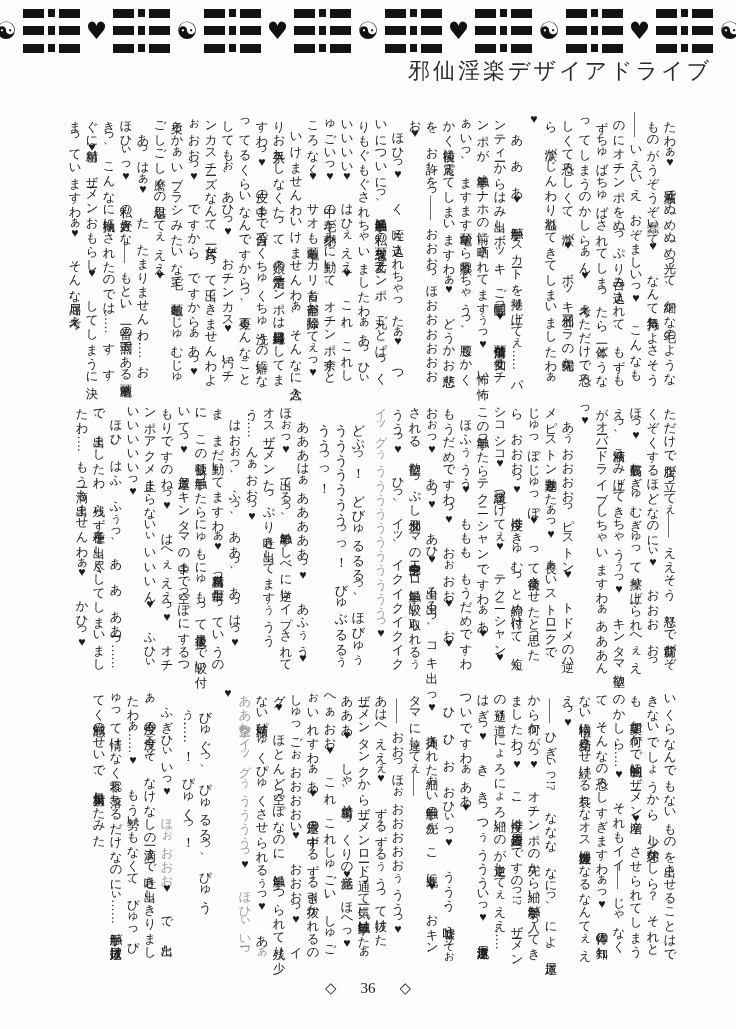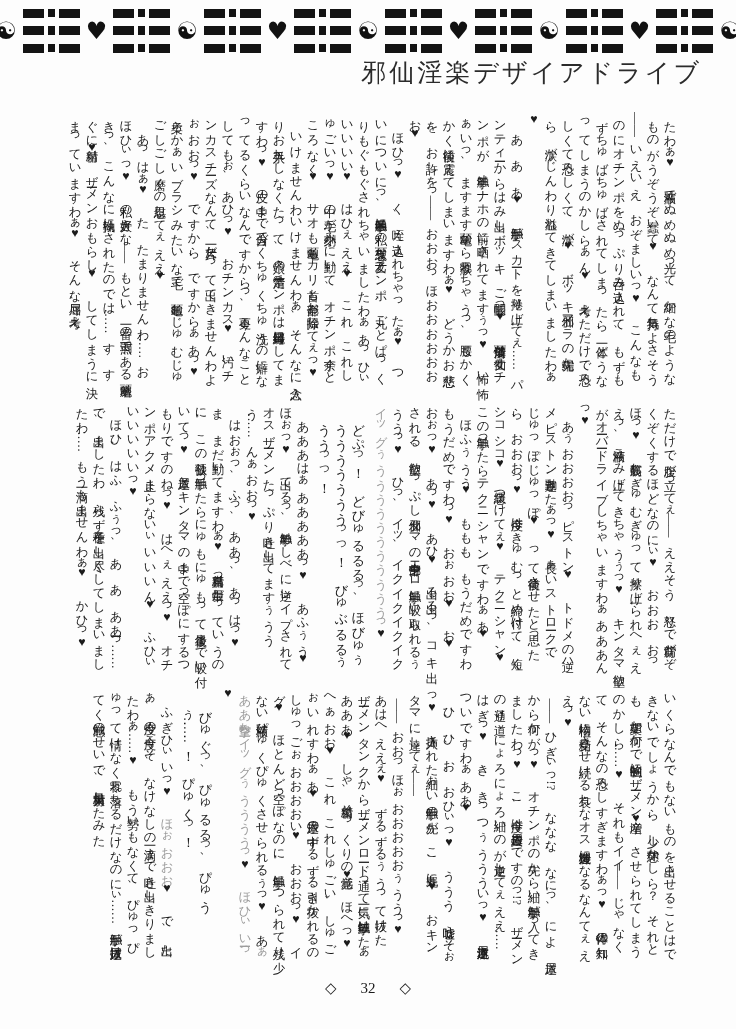--- a/index.html
+++ b/index.html
@@ -22,23 +22,23 @@
   .dash-cluster .dotcol {
     width:7px; height:44px; margin:0 2px;
     background:repeating-linear-gradient(to bottom,#141414 0 8px,transparent 8px 17.5px);
   }
   .border-sym {
     flex:0 0 auto; font-family:"DejaVu Sans", sans-serif; color:#111;
     font-size:24px; line-height:44px; margin:0 4px;
   }
   
   .title {
-    position:absolute; top:56px; right:34px; margin:0;
+    position:absolute; top:56px; right:24px; margin:0;
     font-family:"Liberation Sans", sans-serif; font-weight:normal;
-    font-size:25px; letter-spacing:3px; color:#2b2b2b;
+    font-size:22px; letter-spacing:3px; color:#2b2b2b;
   }
   
   .content {
     position:absolute; top:112px; left:60px; right:58px;
     display:flex; flex-direction:column; gap:13px;
   }
   .band {
     writing-mode:vertical-rl; text-orientation:mixed;
     height:274px; width:100%;
     font-size:12.4px; line-height:17px; letter-spacing:0;
@@ -133,16 +133,16 @@
         <p class=""><span class="run-normal">いくらなんでもないものを出させることはできないでしょうから、少し休憩かしら？　それとも、媚薬か何かで強制的にザーメン増産♥　させられてしまうのかしら……♥　それもイイ——じゃなくて、そんなの恐ろしすぎますわぁっ♥　得体の知れない植物に受精させ続ける哀れなオス汁製造機になるなんてぇええっ♥</span></p>
         <p class=""><span class="run-normal">　——ひぎぃっ!?　ななな、なにっ、によ、尿道から何かがっ♥　オチンポの先から細い触手が入ってきましたわっ♥　こ、今度は尿道責めですのっ!?　ザーメンの通り道、にょろにょろ細いのが逆走してぇええ……はぎっ♥　き、きっつぅううういっ♥　尿道逆流きついですわぁああ♥</span></p>
         <p class=""><span class="run-normal">　ひ、ひ、お、おひぃっ♥　ううう、嘘嘘うそぉっ♥　挿入された細ぉい触手の先が、こ、睾丸に♥　おキンタマに達してぇ——</span></p>
         <p class=""><span class="run-normal">　——おおっほぉおおおおおぅううっ♥　あはへええぇ♥　ずるずるぅうって抜けた、ザーメンタンクからザーメンロード通って一気に触手抜けたぁあああ♥　しゃ、射精そっくりの感覚♥　ほへっ♥　へぁおお♥　これ、これしゅごい、しゅごぉいれすわぁあ♥　尿道の中ずるずる引き抜かれるのしゅっごぉおおおおい♥　おおおっ♥　イグ♥　ほとんど空っぽなのに、触手につられて残り少ない精液ぴゅくぴゅくさせられるぅっ♥　あ</span><span class="run-outline">ぁああ空撃ちイッグぅううううっ</span><span class="run-normal">♥　</span><span class="run-outline">ほひぃいーっ</span><span class="run-normal">♥</span></p>
         <p class="sfx"><span class="run-normal">びゅぐっ、ぴゅるるっ、ぴゅうぅ……！　ぴゅくっ！</span></p>
         <p class=""><span class="run-normal">　ふぎひぃいっ♥　</span><span class="run-outline">ほぉおおお</span><span class="run-normal">♥　で、出たぁ、今度の今度こそ、なけなしの一滴まで吐き出しきりましたわぁ……♥　もう勢いもなくて、ぴゅっぴゅって情けなく零れ落ちるだけなのにぃ……触手が尿道抜けてく感触のせいで、大量射精したみた</span></p>
       </div>
     </div>
   <div class="footer">
     <span>◇</span>
-    <span>32</span>
+    <span>36</span>
     <span>◇</span>
   </div>
 </div>
 
 </body></html>

